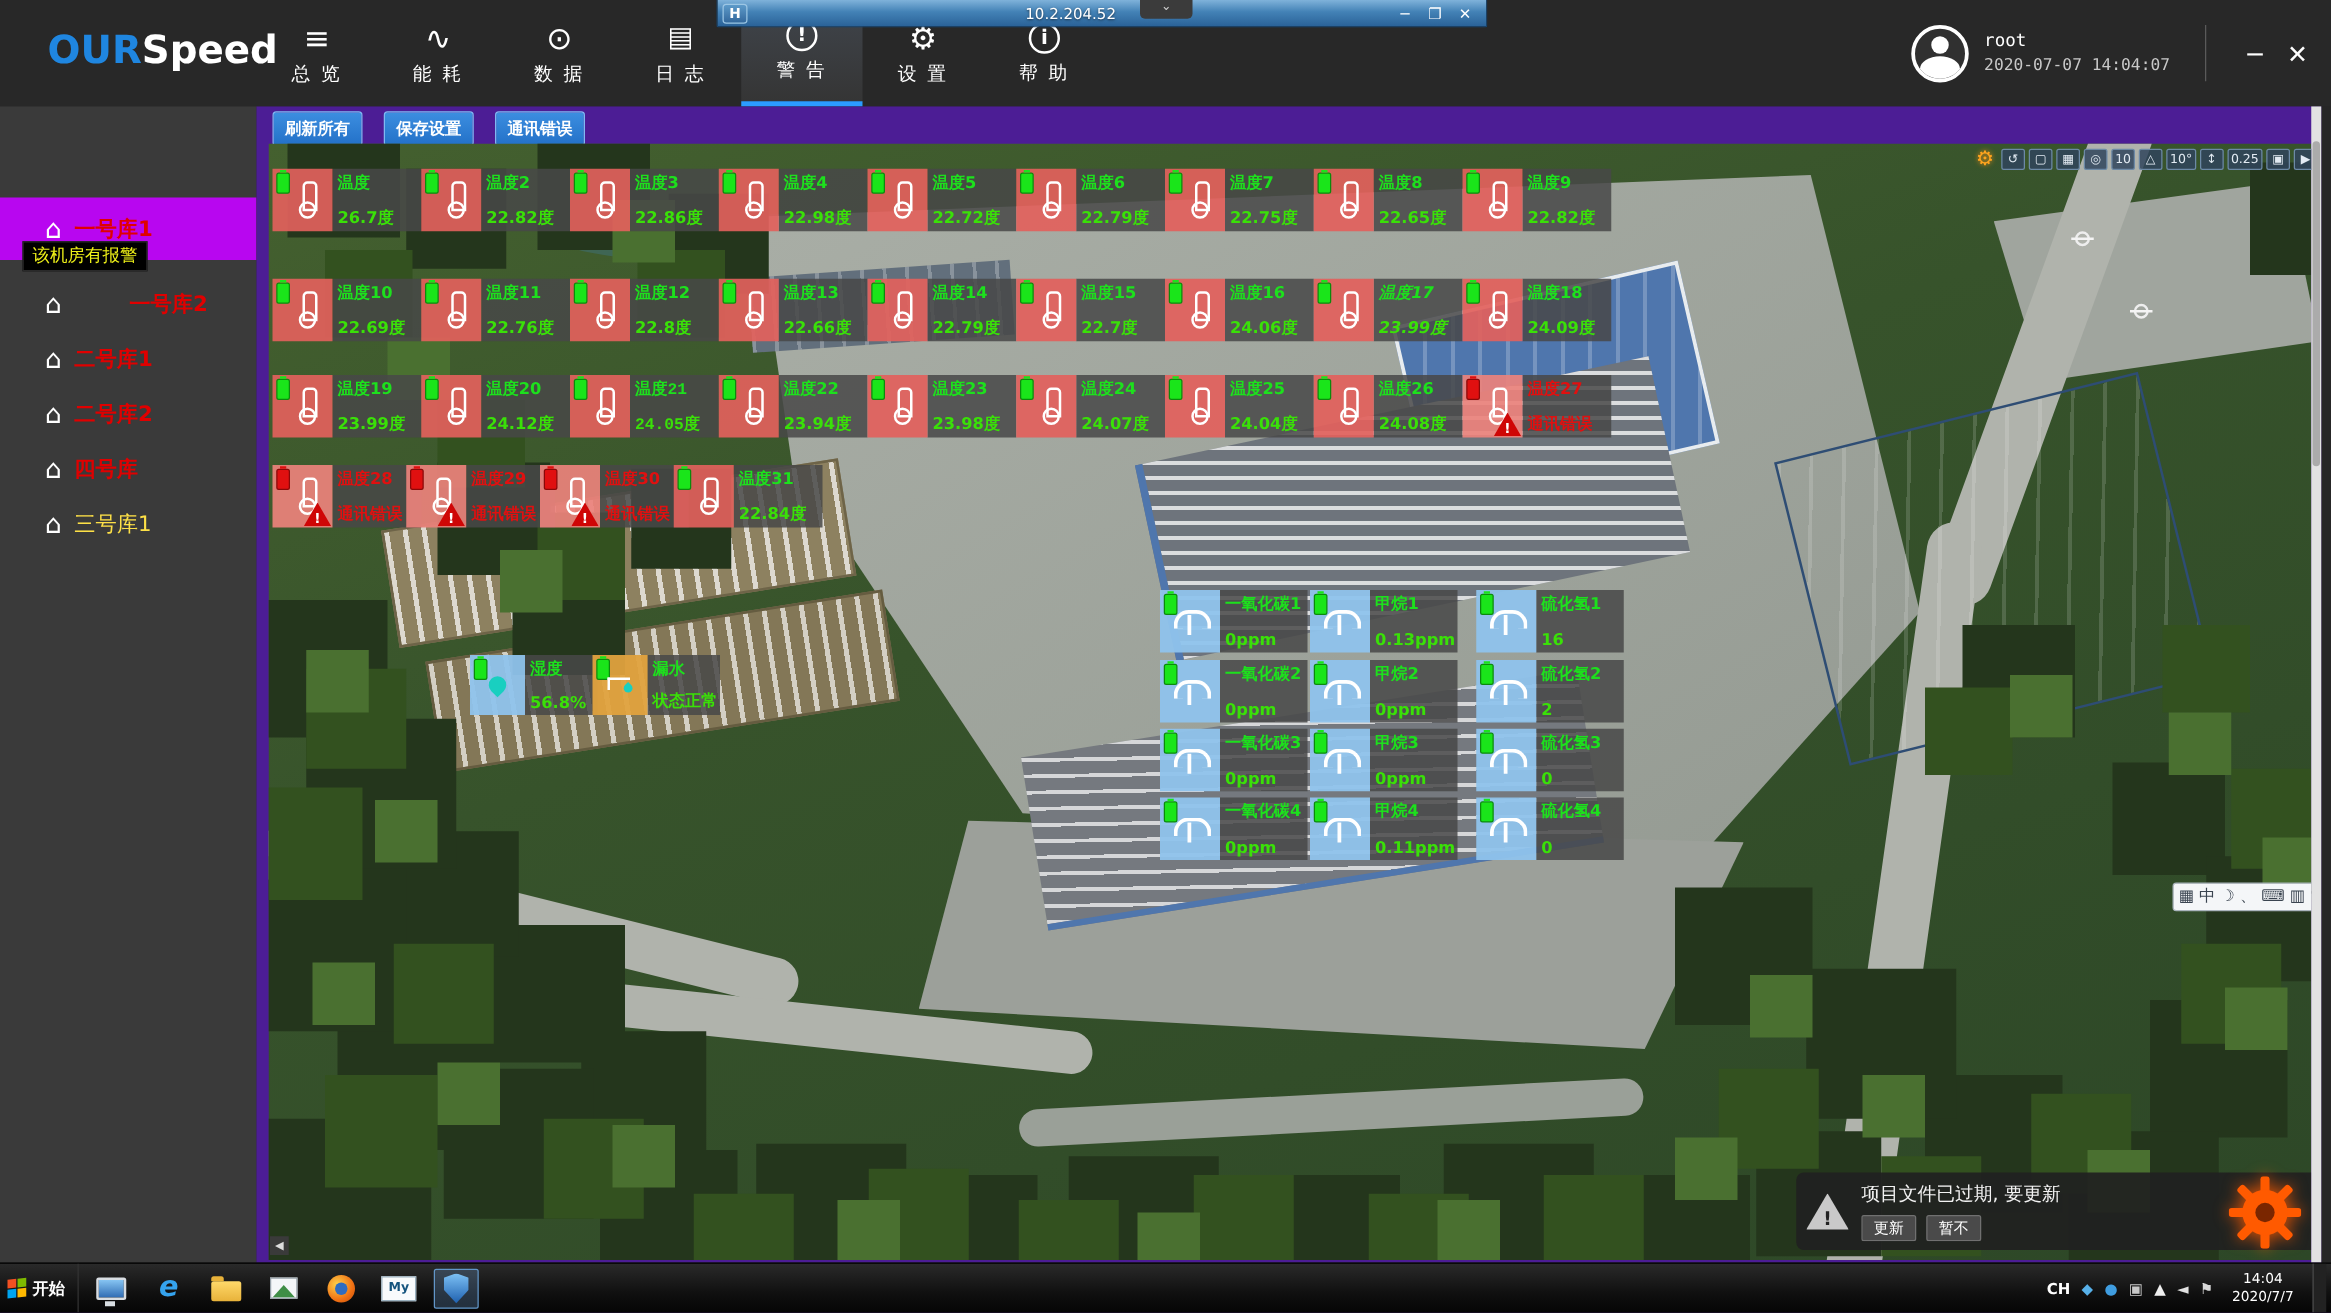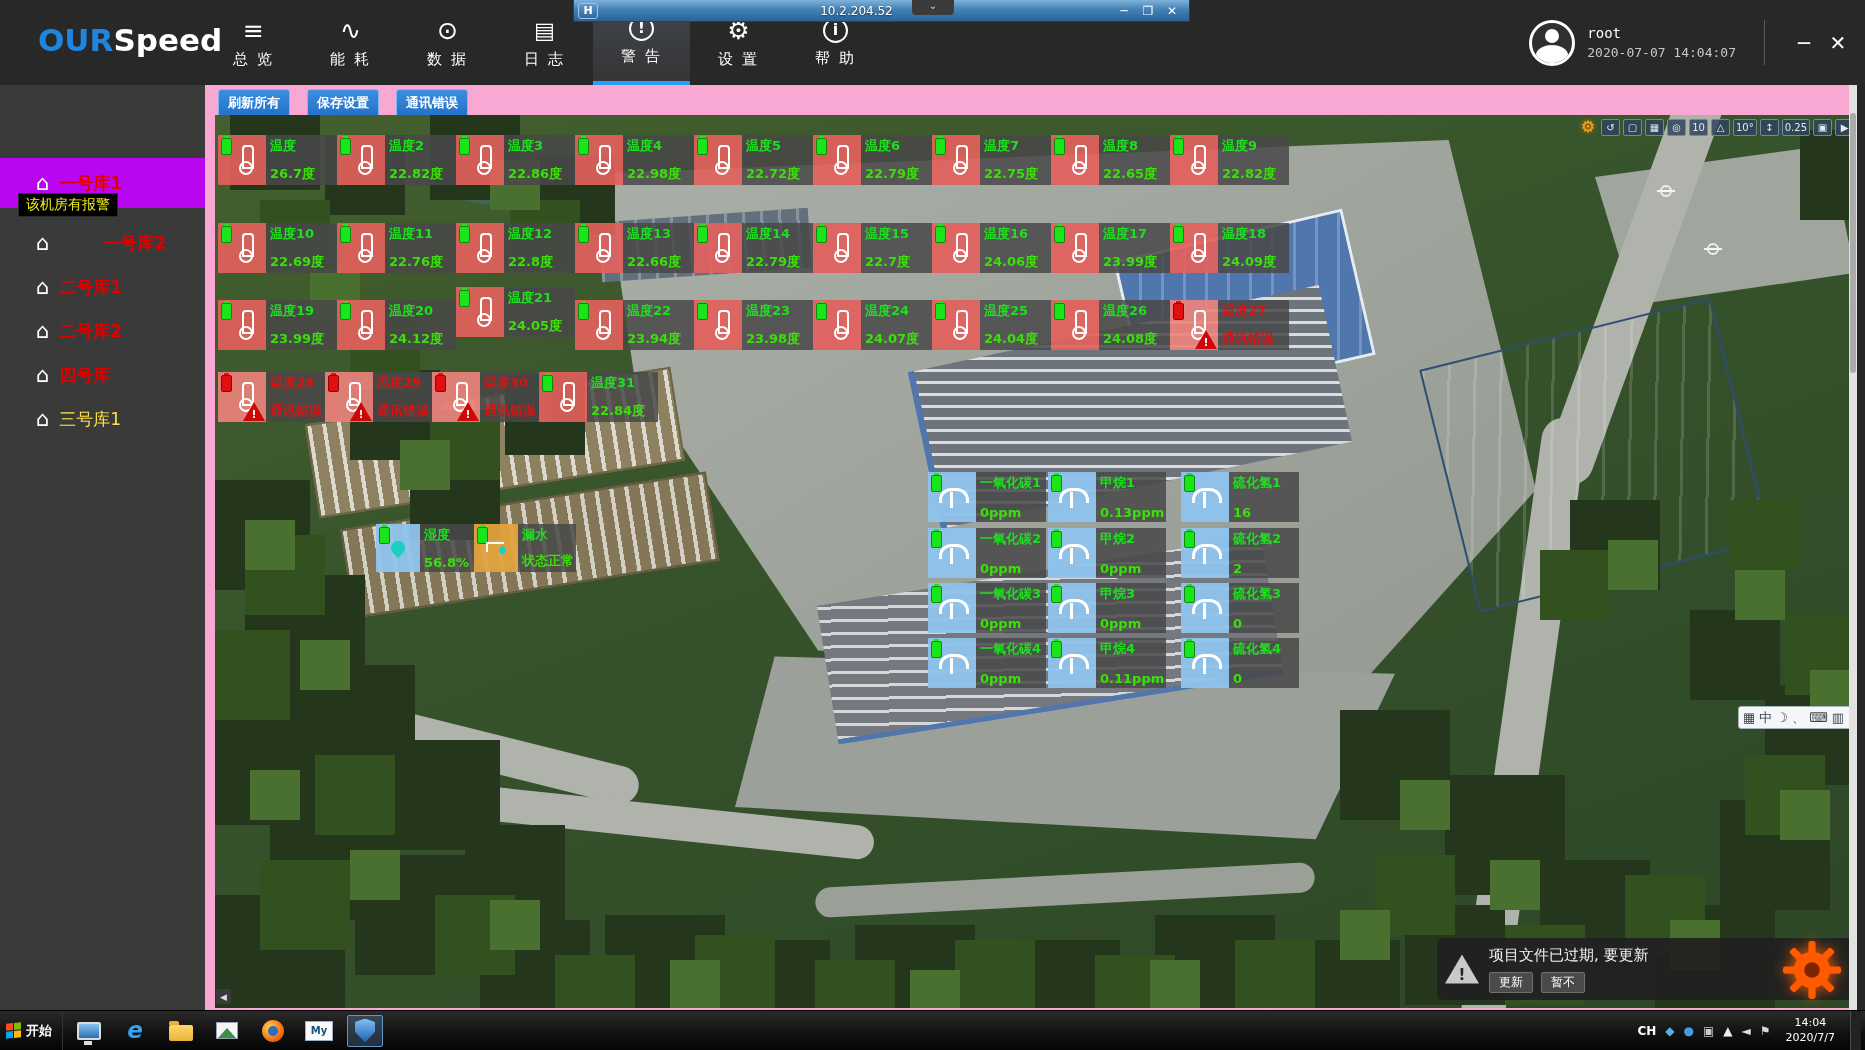--- a/index.html
+++ b/index.html
@@ -60,21 +60,21 @@
   .side-item .homeicon { margin-left:36px; color:#fff; font-size:21px; line-height:1; }
   .homeicon::after { content:"⌂"; }
   .side-item .side-label { margin-left:10px; font-size:17px; font-weight:bold; color:#e00000; }
   .side-item.state-selected { background:#8fd0f2; }
   .side-item.state-alarm-active { background:#b806f0; }
   .side-item.state-normal .side-label { color:#fde047; font-weight:normal; }
   .side-tooltip { position:absolute; left:18px; top:108px; background:#000; color:#eef018;
     font-size:14px; padding:2px 7px; z-index:25; border:1px solid #2a2a2a; }
 
   
-  #content { position:absolute; left:205px; top:85px; width:1652px; height:925px; background:#f9a8d4; }
+  #content { position:absolute; left:205px; top:85px; width:1652px; height:925px; background:#4c1d95; }
   #toolbar { position:absolute; left:13px; top:4px; display:flex; gap:17px; }
   .tbtn { background:linear-gradient(#3c8ee0,#2371c8); border:1px solid #7fb9f2; border-radius:3px;
     color:#fff; font-size:13px; font-weight:bold; padding:4px 9px; cursor:pointer; }
   #vscroll { position:absolute; right:0; top:0; width:8px; height:925px; background:#e2e2e2; }
   #vscroll .thumb { position:absolute; left:1px; top:28px; width:6px; height:260px; background:#ababab; border-radius:3px; }
 
   
   #map { position:absolute; left:10px; top:30px; width:1634px; height:893px; overflow:hidden;
     background:linear-gradient(160deg,#44602f,#37532b 40%,#2d4727); }
   .blobs { position:absolute; left:0; top:0; width:0; height:0; border-radius:50%; }
@@ -553,21 +553,21 @@
           <div class="tile-icon-box">
             <span class="battery"></span>
             <span class="thermo"></span>
 
           </div>
           <div class="tile-text">
             <div class="tile-label">温度16</div>
             <div class="tile-value">24.06度</div>
           </div>
         </div>
-        <div class="tile temp-tile status-ok" style="left: 836px; top: 108px;">
+        <div class="tile temp-tile status-ok" style="left: 836px; top: 108px; font-style: italic;">
           <div class="tile-icon-box">
             <span class="battery"></span>
             <span class="thermo"></span>
 
           </div>
           <div class="tile-text">
             <div class="tile-label">温度17</div>
             <div class="tile-value">23.99度</div>
           </div>
         </div>
@@ -597,21 +597,21 @@
           <div class="tile-icon-box">
             <span class="battery"></span>
             <span class="thermo"></span>
 
           </div>
           <div class="tile-text">
             <div class="tile-label">温度20</div>
             <div class="tile-value">24.12度</div>
           </div>
         </div>
-        <div class="tile temp-tile status-ok" style="left: 241px; top: 172px;">
+        <div class="tile temp-tile status-ok" style="left: 241px; top: 185px; font-family: Liberation Mono, monospace;">
           <div class="tile-icon-box">
             <span class="battery"></span>
             <span class="thermo"></span>
 
           </div>
           <div class="tile-text">
             <div class="tile-label">温度21</div>
             <div class="tile-value">24.05度</div>
           </div>
         </div>

